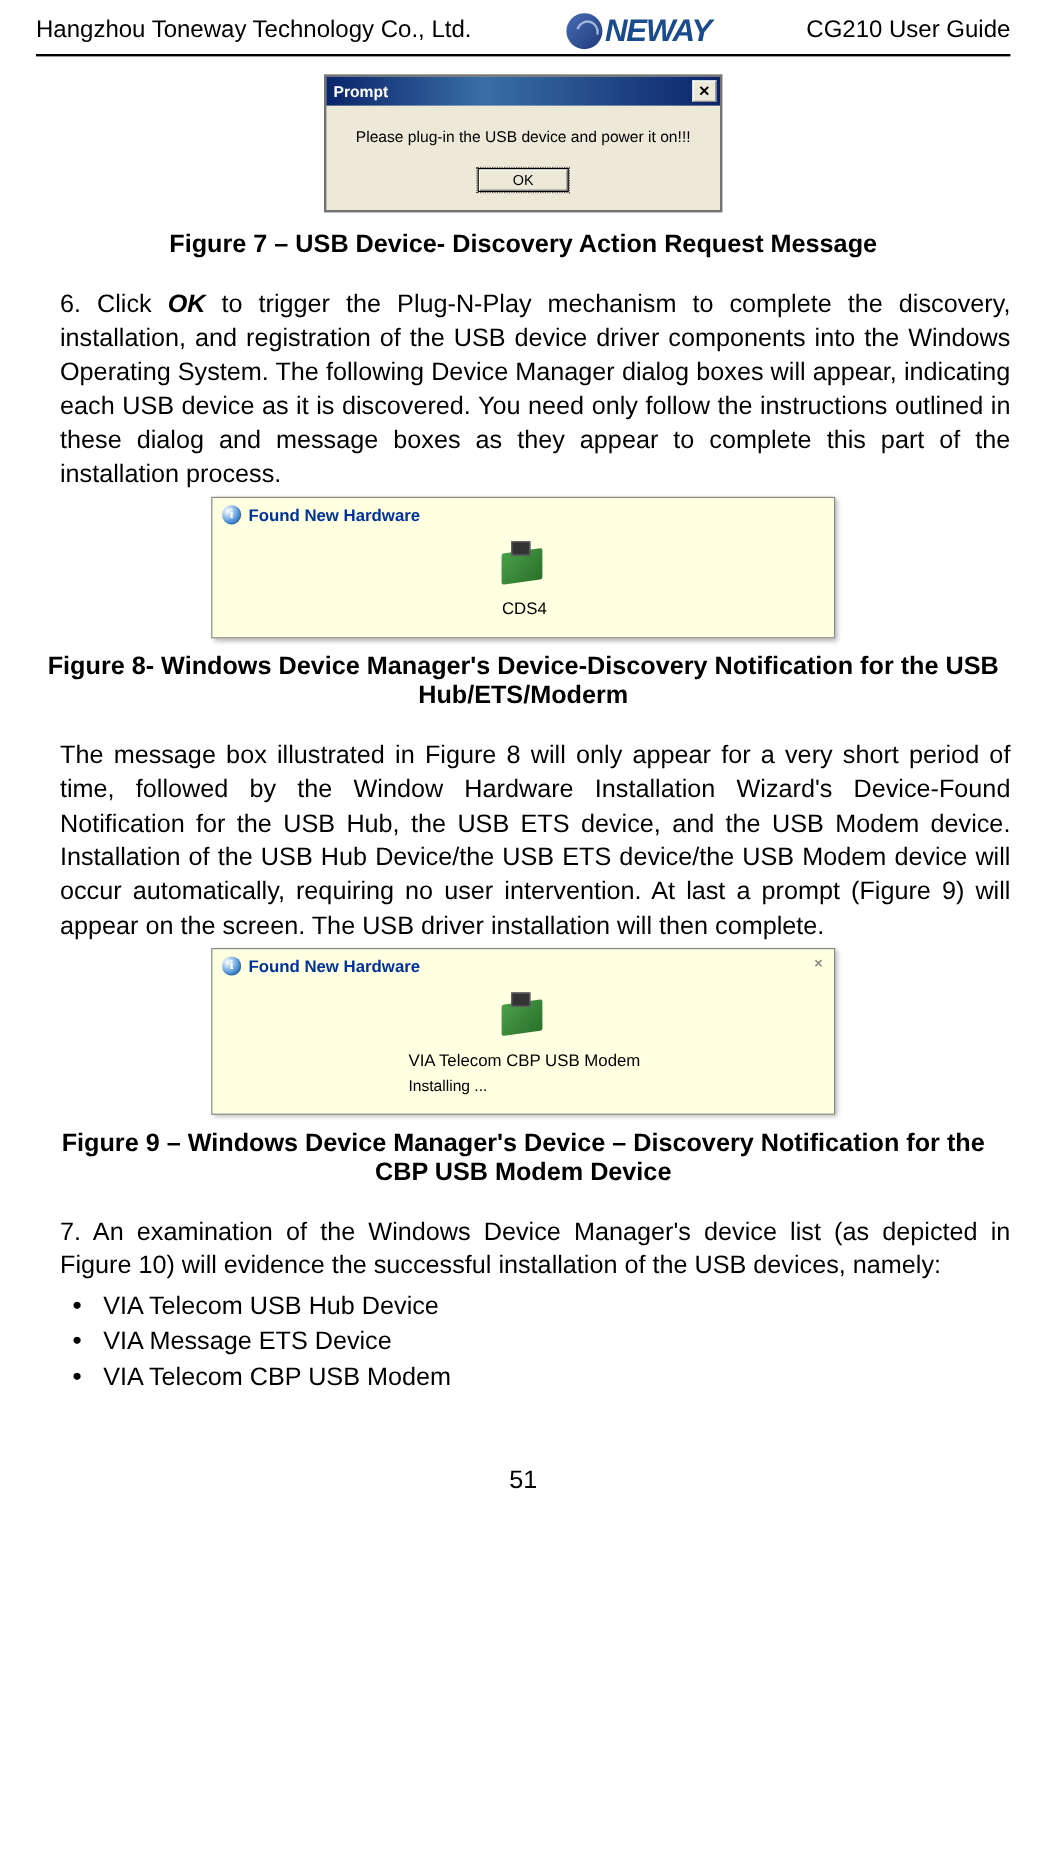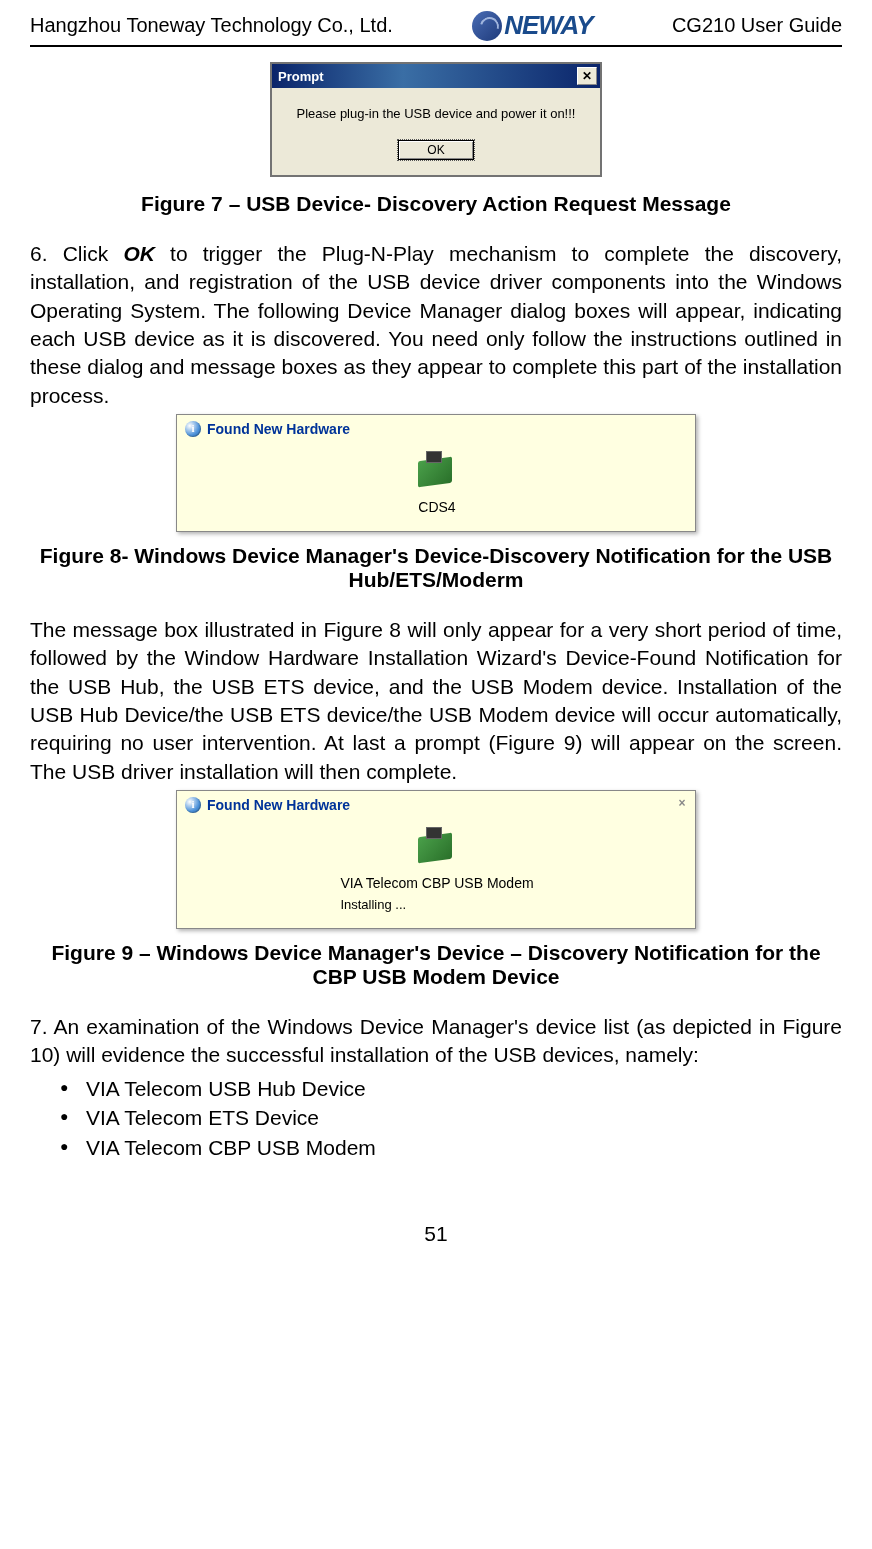--- a/index.html
+++ b/index.html
@@ -120,20 +120,21 @@
       font-weight: bold;
       text-align: center;
       font-size: 21px;
       margin-bottom: 24px;
     }
     .body-text {
       font-size: 21px;
       text-align: justify;
       line-height: 1.35;
       margin-bottom: 4px;
+      margin-left: 20px;
     }
     .body-text .ok-ref {
       font-weight: bold;
       font-style: italic;
     }
     .found-hw {
       width: 520px;
       margin: 0 auto 12px;
       border: 1px solid #888;
       background: #ffffe1;
@@ -322,17 +323,17 @@
     </div>
   </div>
 </div>
 
 <div class="figure-caption">Figure 9 – Windows Device Manager's Device – Discovery Notification for the CBP USB Modem Device</div>
 
 <p class="body-text">7. An examination of the Windows Device Manager's device list (as depicted in Figure 10) will evidence the successful installation of the USB devices, namely:</p>
 
 <ul class="device-list">
   <li>VIA Telecom USB Hub Device</li>
-  <li>VIA Telecom ETS Device</li>
+  <li>VIA Message ETS Device</li>
   <li>VIA Telecom CBP USB Modem</li>
 </ul>
 
 <div class="page-number">51</div>
 
 </body></html>

